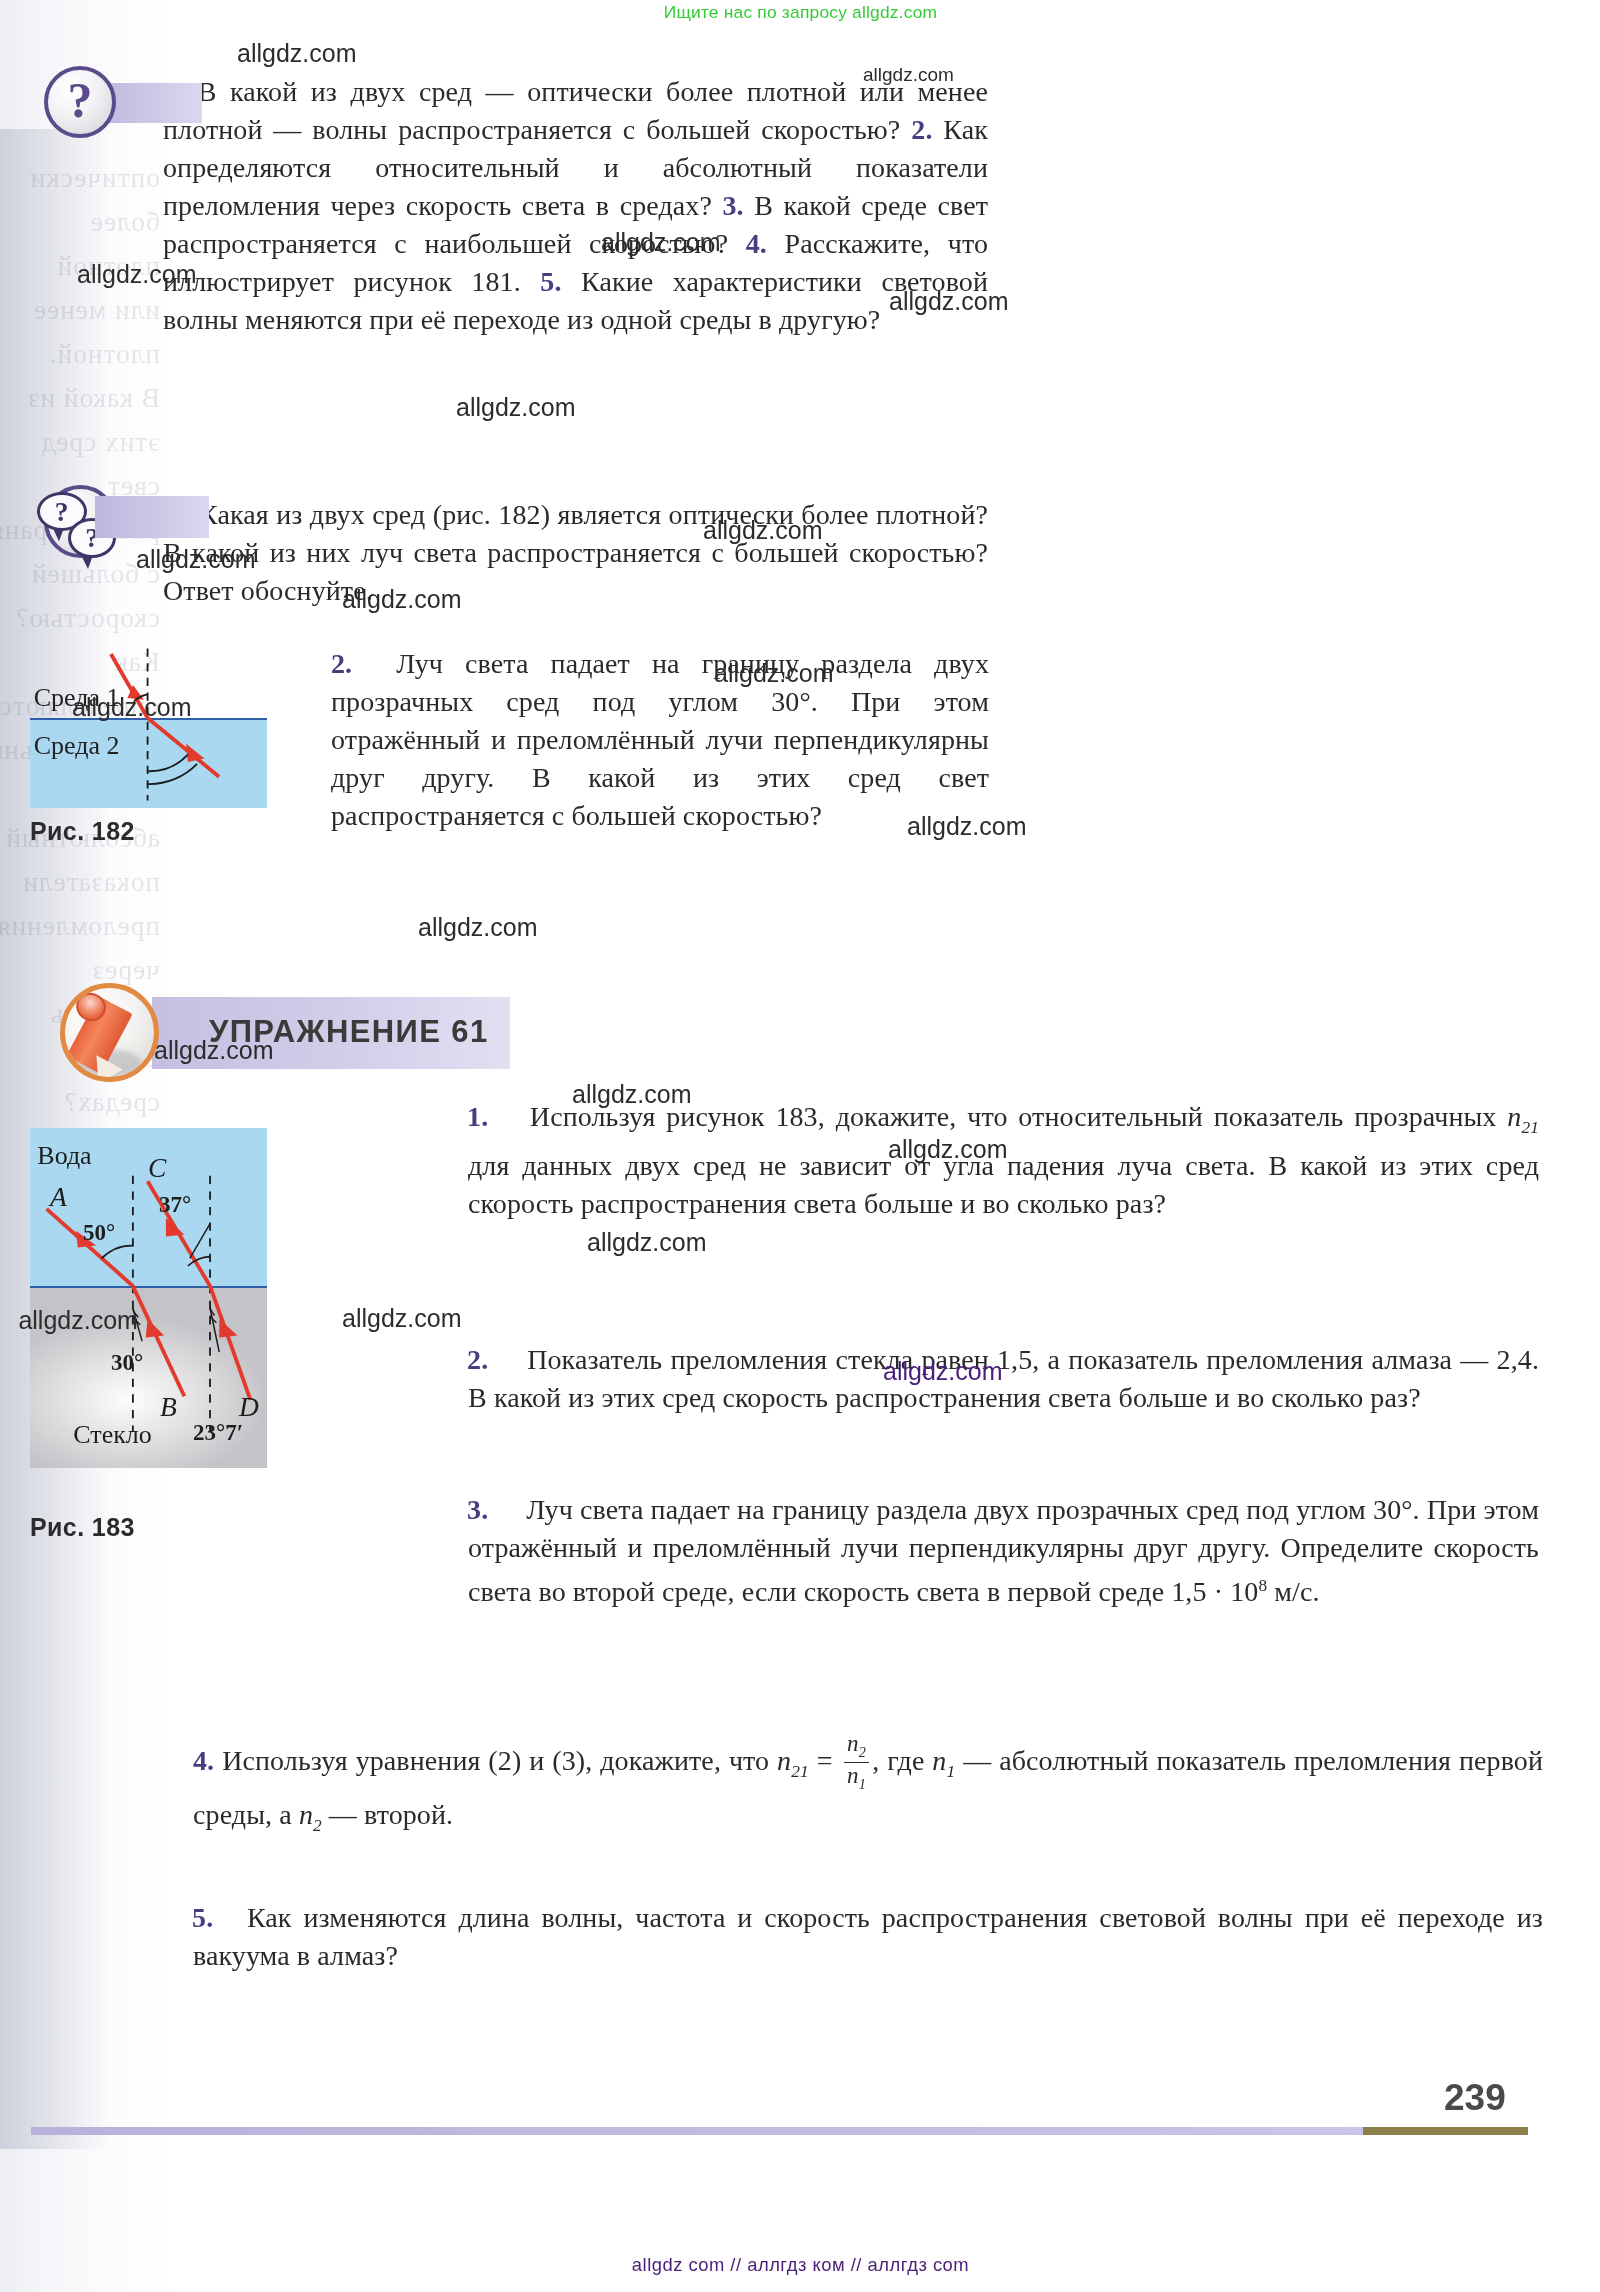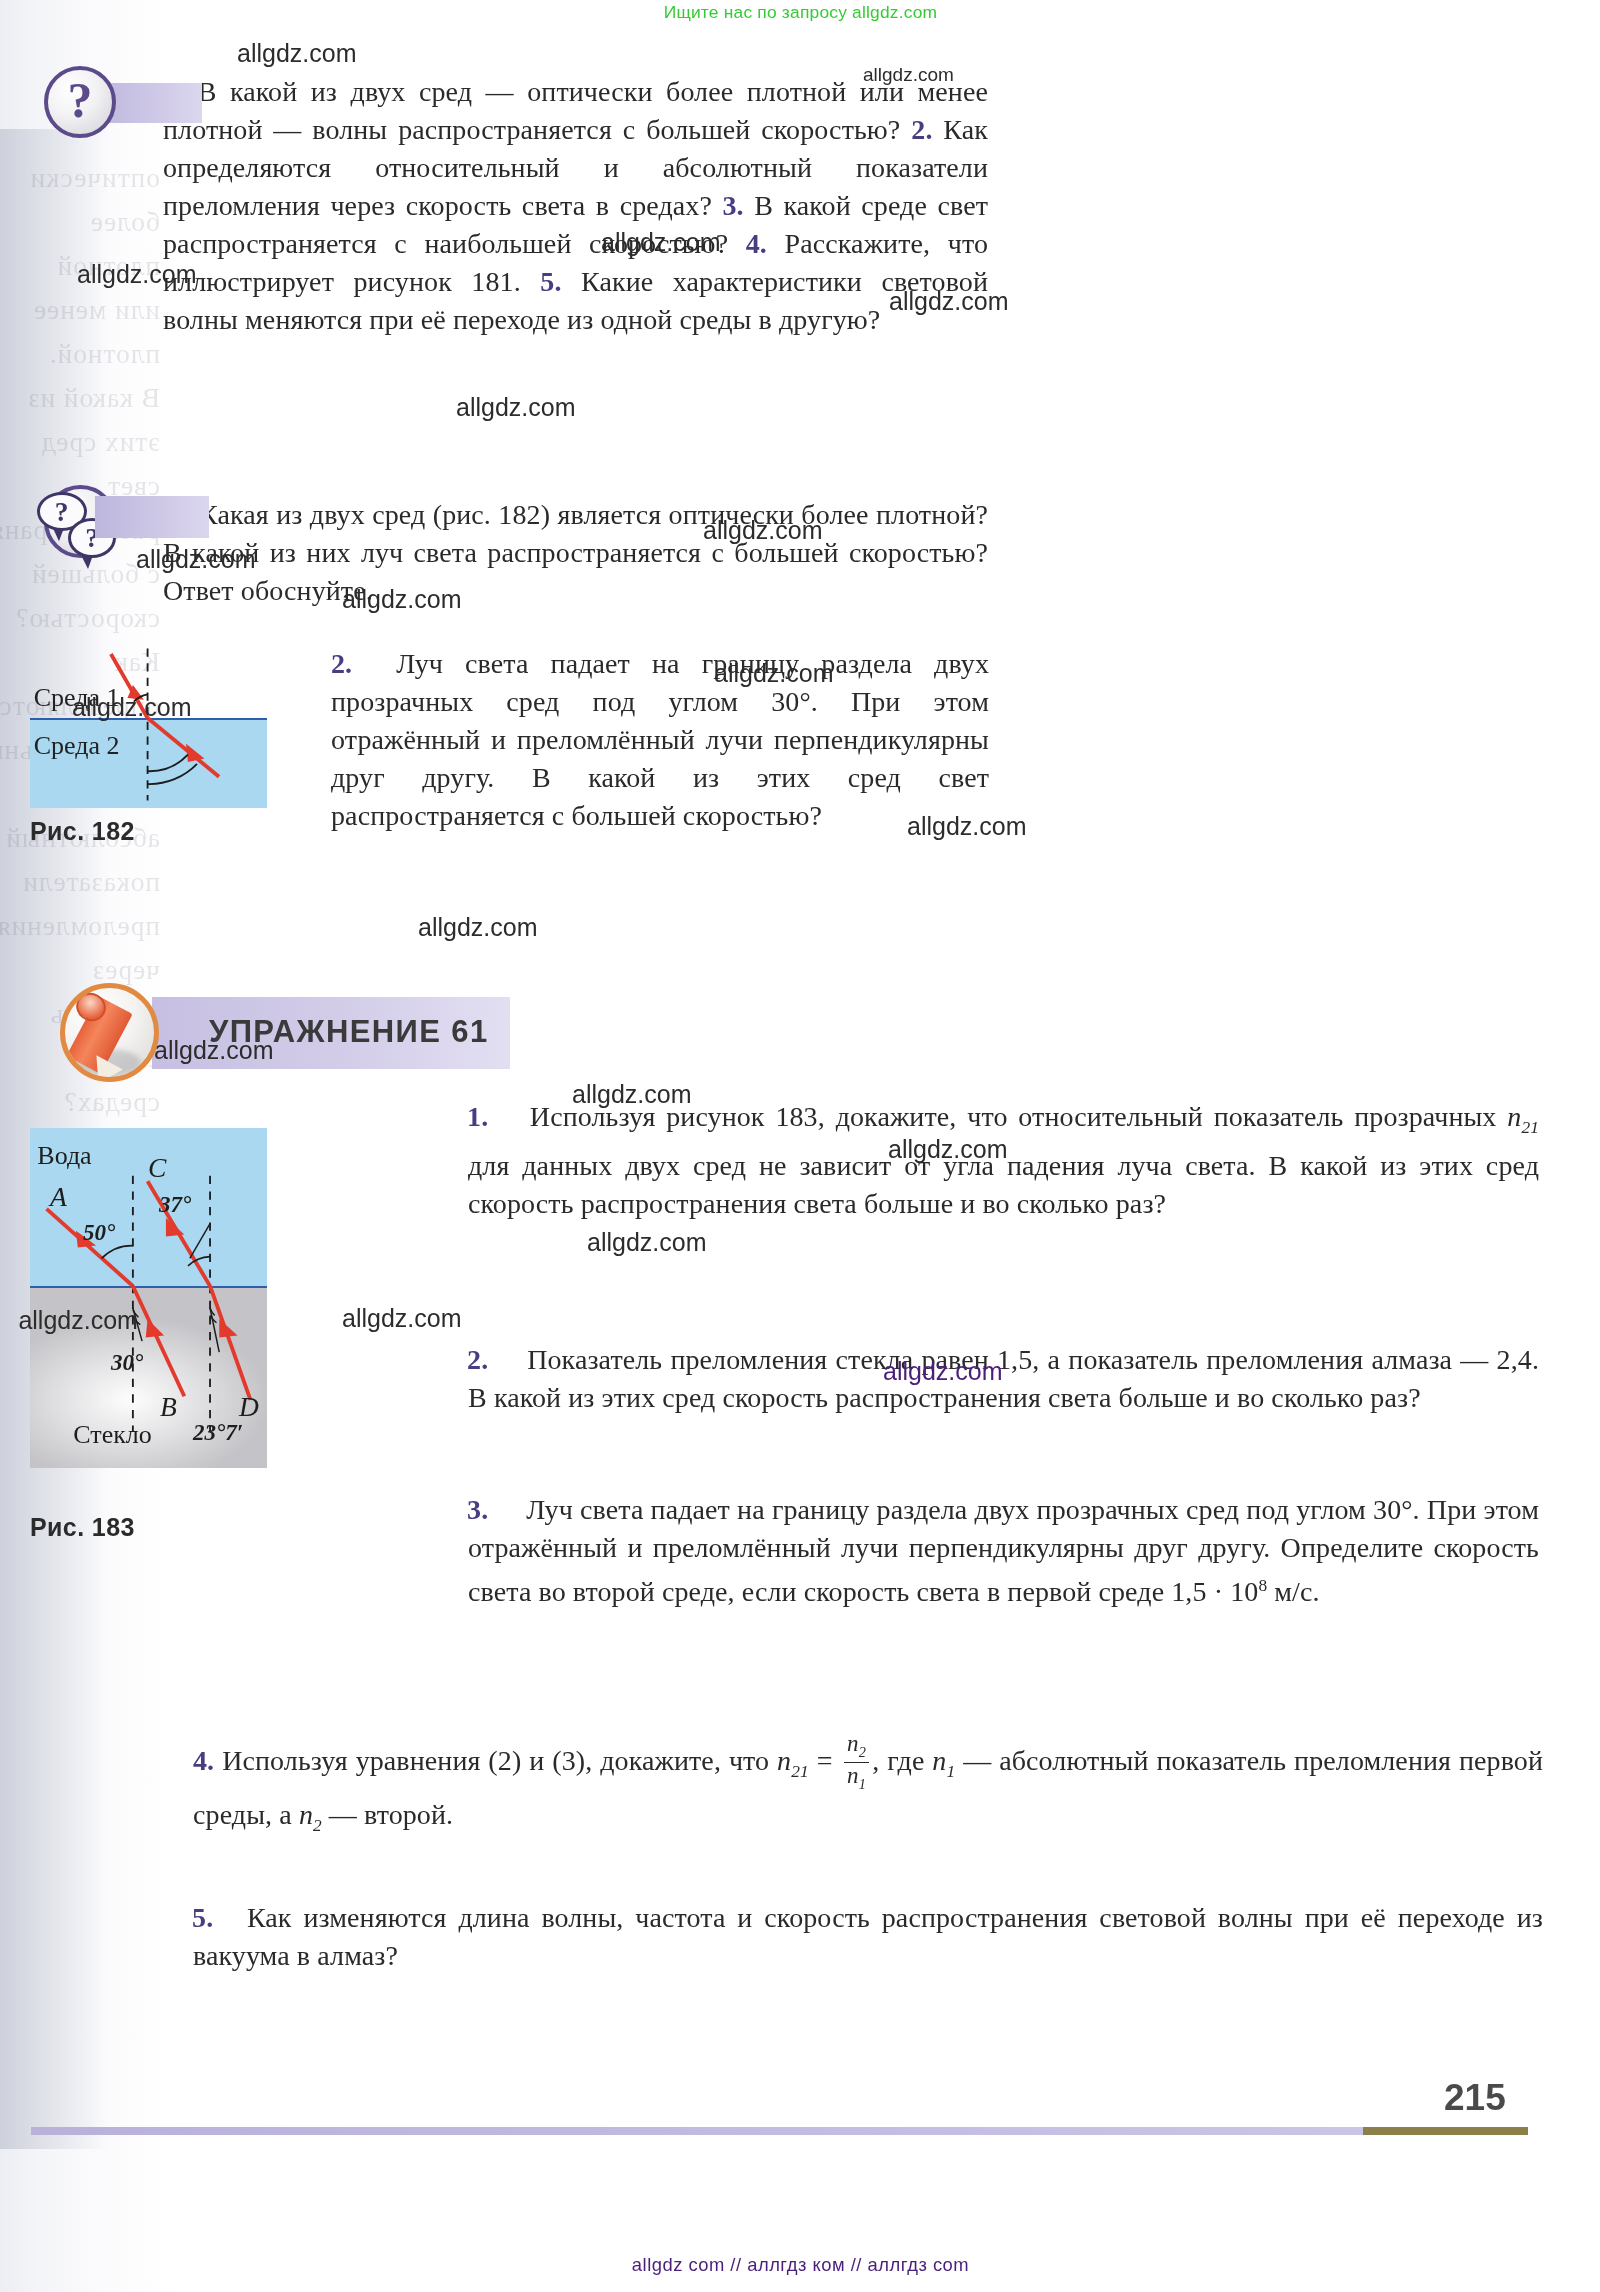--- a/index.html
+++ b/index.html
@@ -172,21 +172,21 @@
     background:
       radial-gradient(ellipse 138px 83px at 42% 62%, #fdfdfd 0%, #e4e4e6 45%, #c4c4c8 100%),
       linear-gradient(180deg,#c9c9cd,#bfbfc4);
     border-top:2.8px solid #2f5fa8;}
   .f183-lab{
     position:absolute;font-family:"Liberation Serif", serif;font-size:26px;
     color:#1e1e1e;white-space:nowrap;
   }
   .f183-ang{
     position:absolute;font-family:"Liberation Serif", serif;font-size:23px;
-    color:#1e1e1e;white-space:nowrap;font-weight:600;font-style:italic;
+    color:#1e1e1e;white-space:nowrap;font-weight:600;
   }
   .f183-pt{
     position:absolute;font-family:"Liberation Serif", serif;font-style:italic;
     font-size:27.5px;color:#1e1e1e;
   }
 
   
   .rule-violet{
     position:absolute;left:31px;top:2127px;width:1332px;height:8.3px;
     background:linear-gradient(90deg,#b9b1da,#cac4e6);
@@ -365,21 +365,21 @@
 </div>
 
 <div class="btext" style="left:193px;top:1899px;width:1350px;">
   <span class="num" style="position:absolute;left:-0.9px;">5.</span>
   <span style="display:inline-block;width:42px;"></span>
   <span>Как изменяются длина волны, частота и скорость распространения световой волны при её переходе из вакуума в алмаз?</span>
 </div>
 
 <div class="rule-violet"></div>
 <div class="rule-gold"></div>
-<div class="pageno">215</div>
+<div class="pageno">239</div>
 <div class="footer-line">allgdz com  //  аллгдз ком  //  аллгдз com</div>
 
 <div id="wm-layer">
     <div class="wm grey" style="left: 237px; top: 39px; font-size: 25px;">allgdz.com</div>
     <div class="wm grey" style="left: 863px; top: 64px; font-size: 19px;">allgdz.com</div>
     <div class="wm grey" style="left: 601px; top: 228px; font-size: 25px;">allgdz.com</div>
     <div class="wm grey" style="left: 77px; top: 260px; font-size: 25px;">allgdz.com</div>
     <div class="wm grey" style="left: 889px; top: 287px; font-size: 25px;">allgdz.com</div>
     <div class="wm grey" style="left: 456px; top: 393px; font-size: 25px;">allgdz.com</div>
     <div class="wm grey" style="left: 703px; top: 516px; font-size: 25px;">allgdz.com</div>

